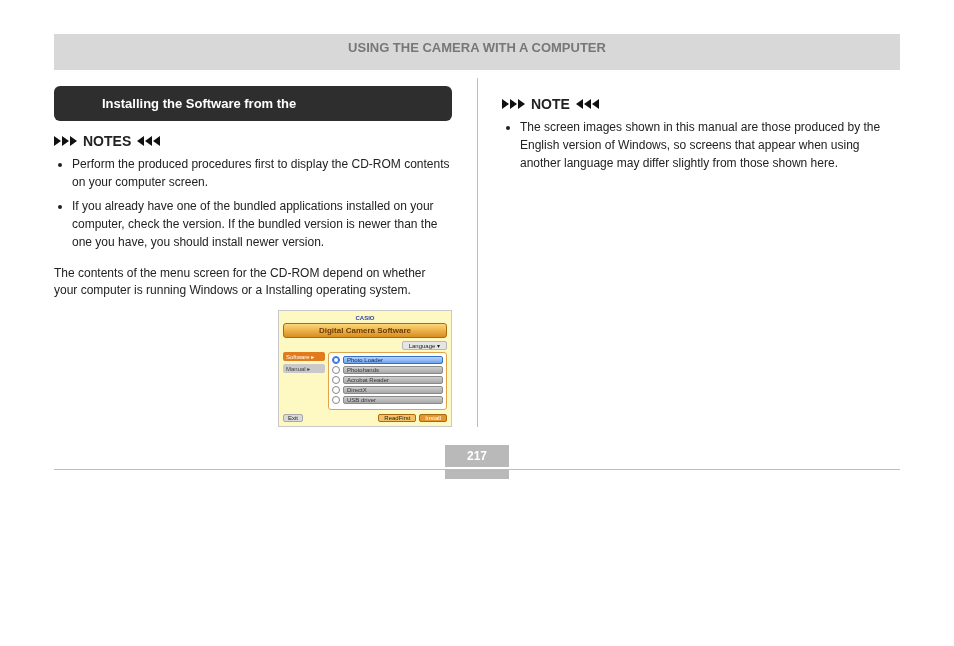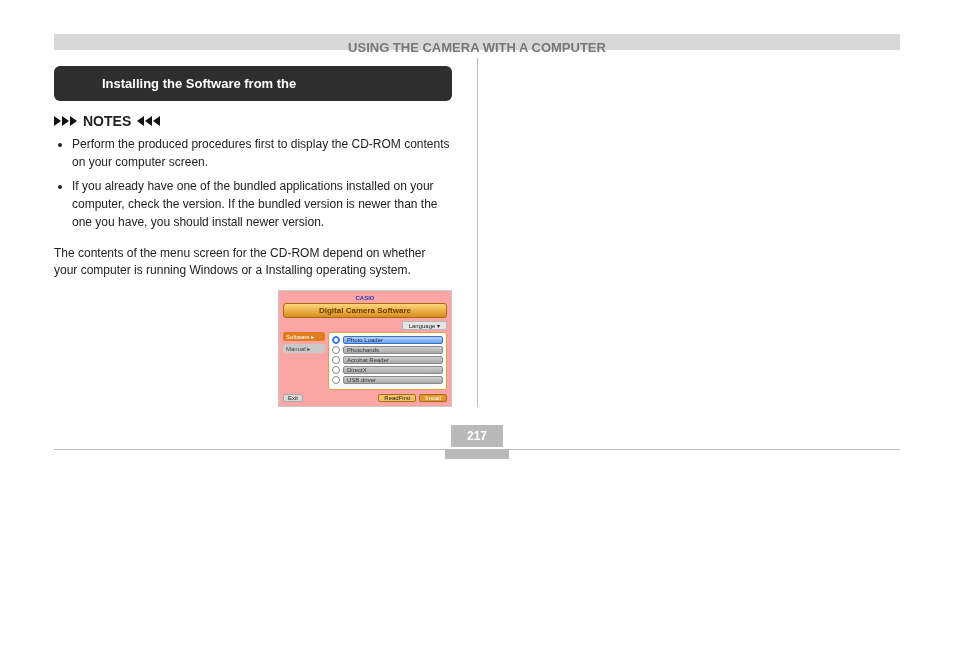--- a/index.html
+++ b/index.html
@@ -6,21 +6,21 @@
     margin: 0;
     padding: 0;
     background: #fff;
     font-family: Arial, Helvetica, sans-serif;
     font-size: 12px;
     color: #222;
     width: 954px;
   }
   .bar {
     background: #d8d8d8;
-    height: 16px;
+    height: 36px;
     margin: 34px 54px 0 54px;
   }
   .cols {
     display: flex;
     margin: 0 54px;
   }
   .col {
     flex: 0 0 398px;
     padding-top: 16px;
   }
@@ -84,21 +84,21 @@
   .sub {
     margin-top: 14px;
     line-height: 1.45;
   }
 
   
   .mini-wrap { margin-top: 10px; display:flex; }
   .mini {
     width: 164px;
     margin-left: auto;
-    background: #fca5a5;
+    background: #fef9c3;
     border: 1px solid #c9c9c9;
     padding: 4px;
     font-size: 6px;
   }
   .mini .brand { text-align: center; color: #2a3fb0; font-weight: bold; font-size: 6px; }
   .mini .titlebar {
     margin-top: 2px;
     background: linear-gradient(#ffd77a, #d88d1e);
     border: 1px solid #a86b10;
     border-radius: 3px;
@@ -154,21 +154,21 @@
 
   .page-foot {
     position: relative;
     margin: 18px 54px 0 54px;
   }
   .hr {
     height:1px; background:#bdbdbd; width:100%;
     position:absolute; top:24px; left:0;
   }
   .pn {
-    width:52px; height:22px; background:#b9b9b9;
+    width:64px; height:22px; background:#b9b9b9;
     margin:0 auto; display:flex; align-items:center; justify-content:center;
     color:#fff; font-weight:bold; font-size:12px;
     position:relative; z-index:1;
   }
   .pn2 {
     width:64px; height:10px; background:#b9b9b9;
     margin:2px auto 0 auto; position:relative; z-index:1;
   }
 </style>
 </head>
@@ -250,20 +250,36 @@
         </div>
       </div>
     </div>
   </div>
 
   <div class="gap">
     <div class="vline"></div>
   </div>
 
   <div class="col">
+    <div class="h-note">
+      <span class="wedges">
+        <span class="wedge r"></span>
+          <span class="wedge r"></span>
+          <span class="wedge r"></span>
+      </span>
+      <span>NOTE</span>
+      <span class="wedges rev">
+        <span class="wedge l"></span>
+          <span class="wedge l"></span>
+          <span class="wedge l"></span>
+      </span>
+    </div>
+    <ul class="bul">
+      <li>The screen images shown in this manual are those produced by the English version of Windows, so screens that appear when using another language may differ slightly from those shown here.</li>
+    </ul>
   </div>
 </div>
 
 <div class="page-foot">
   <div class="pn">217</div>
   <div class="hr"></div>
   <div class="pn2"></div>
 </div>
 
 </body></html>

